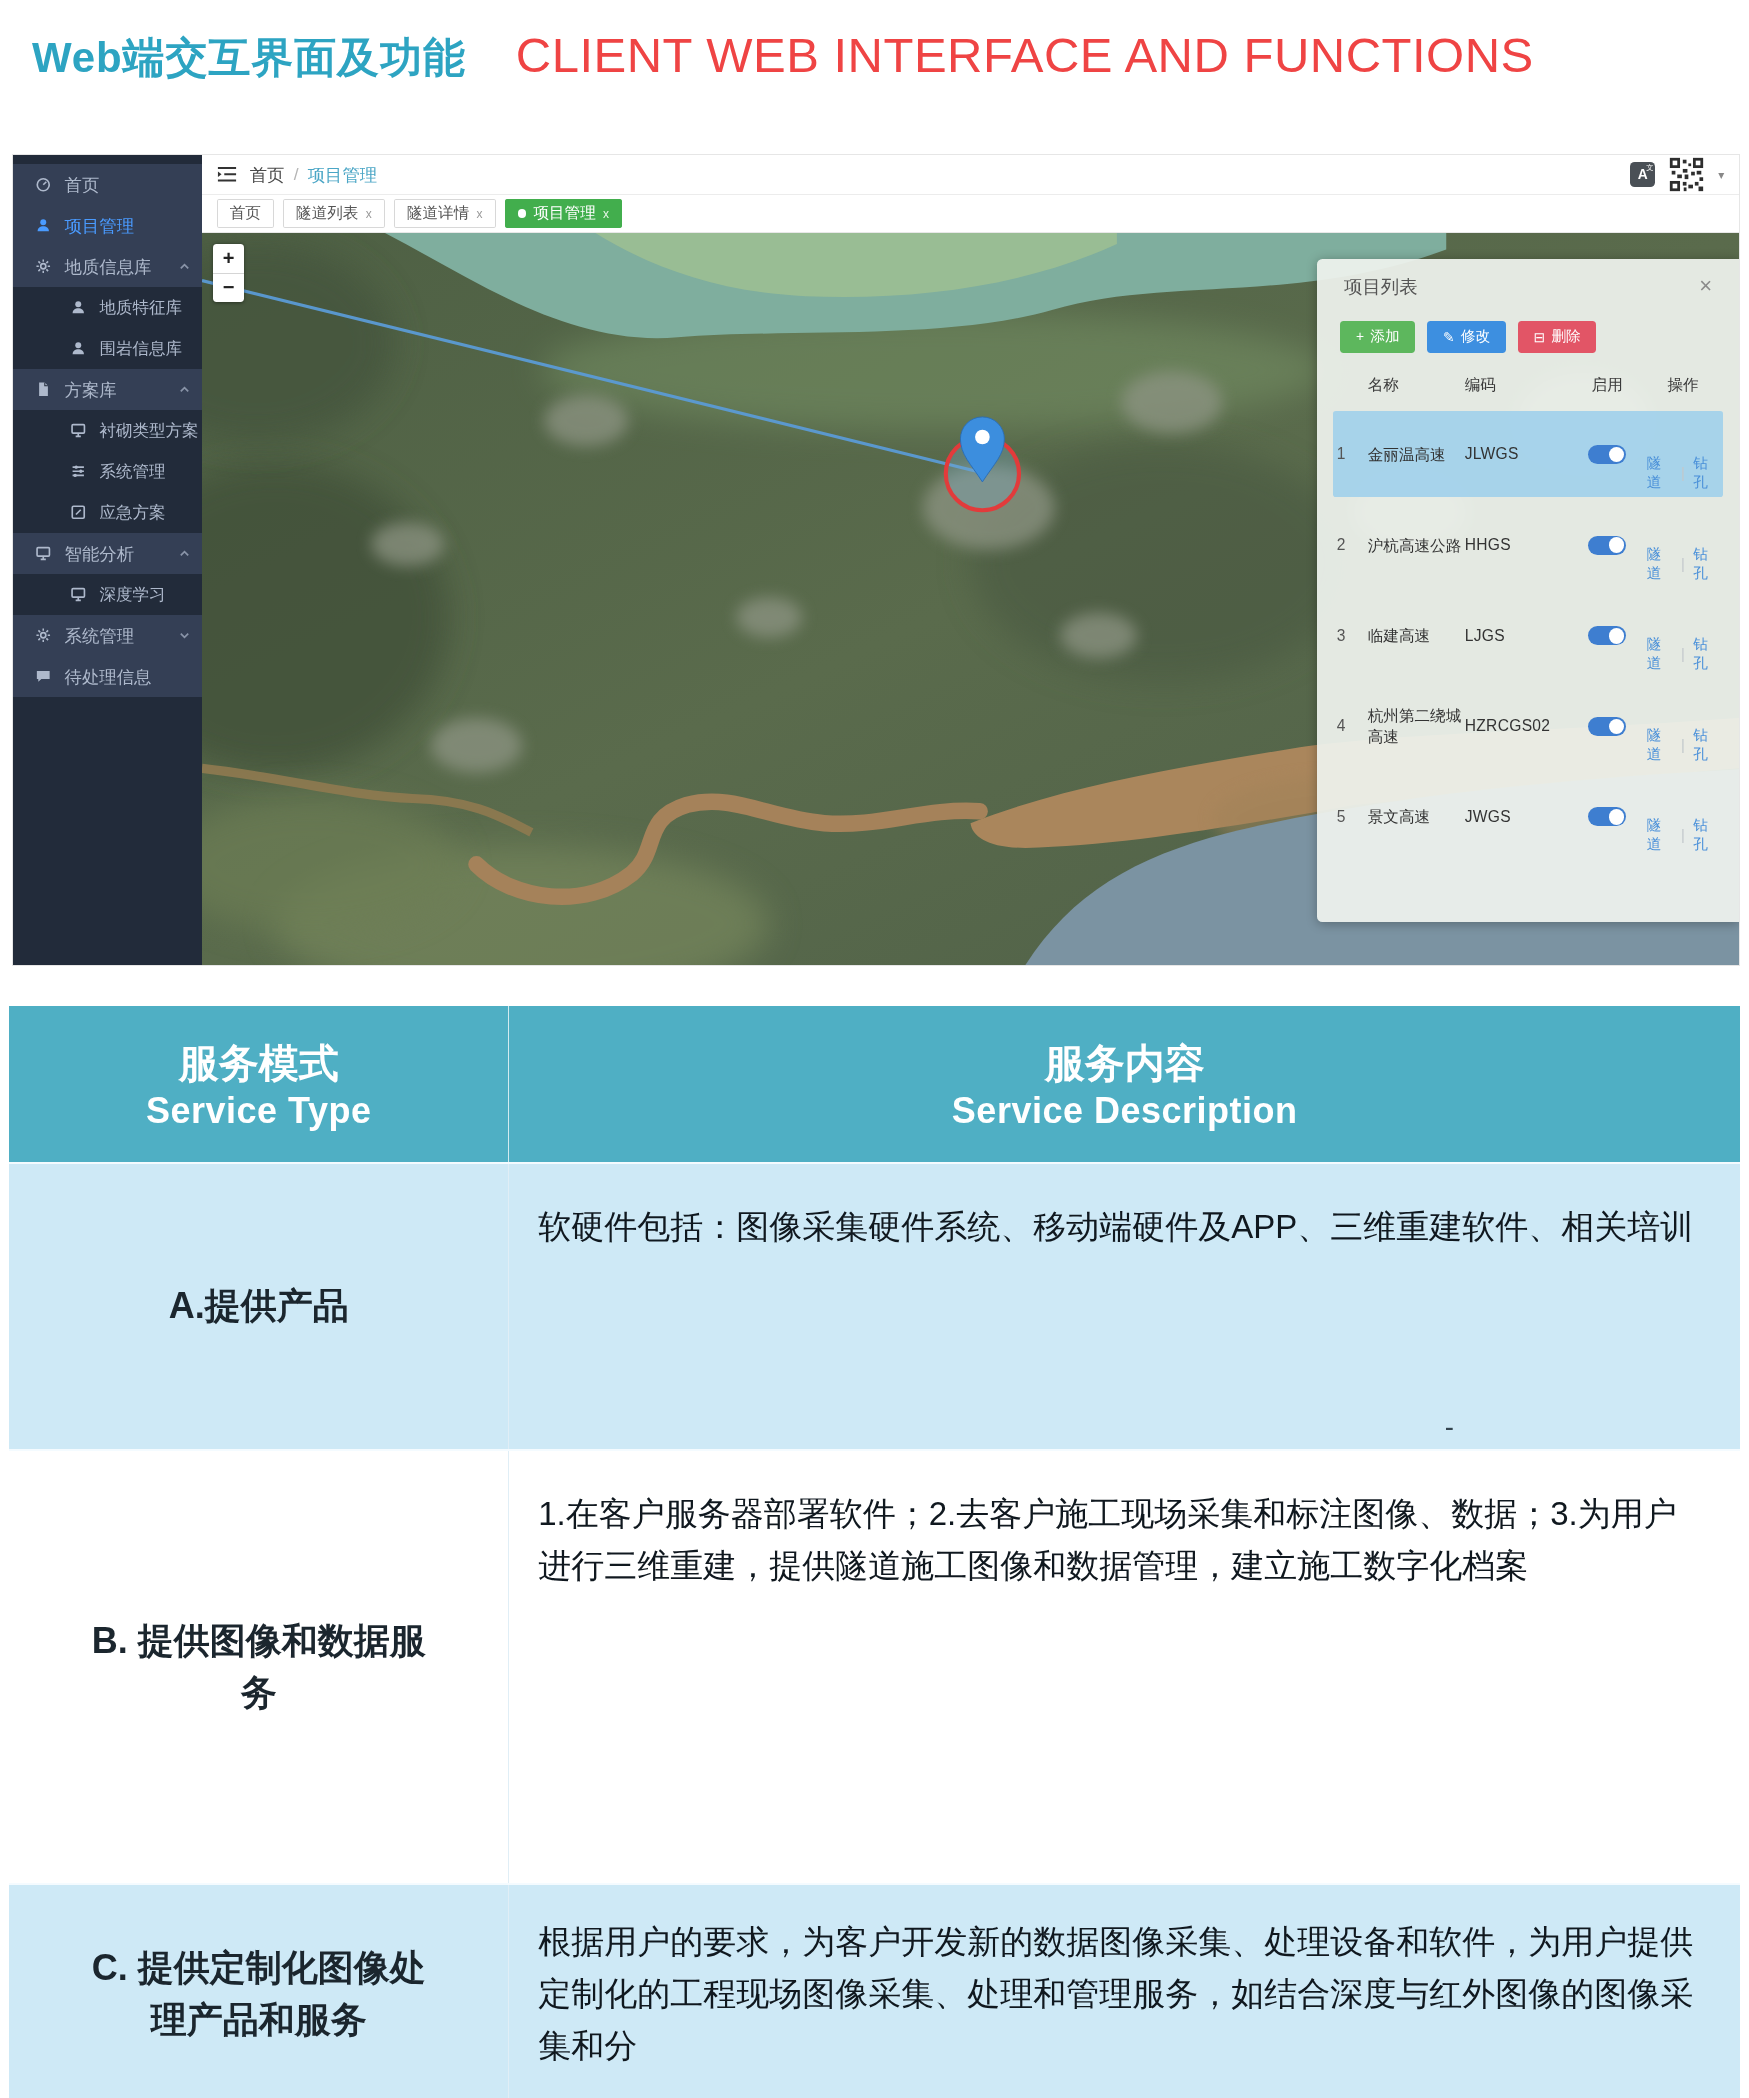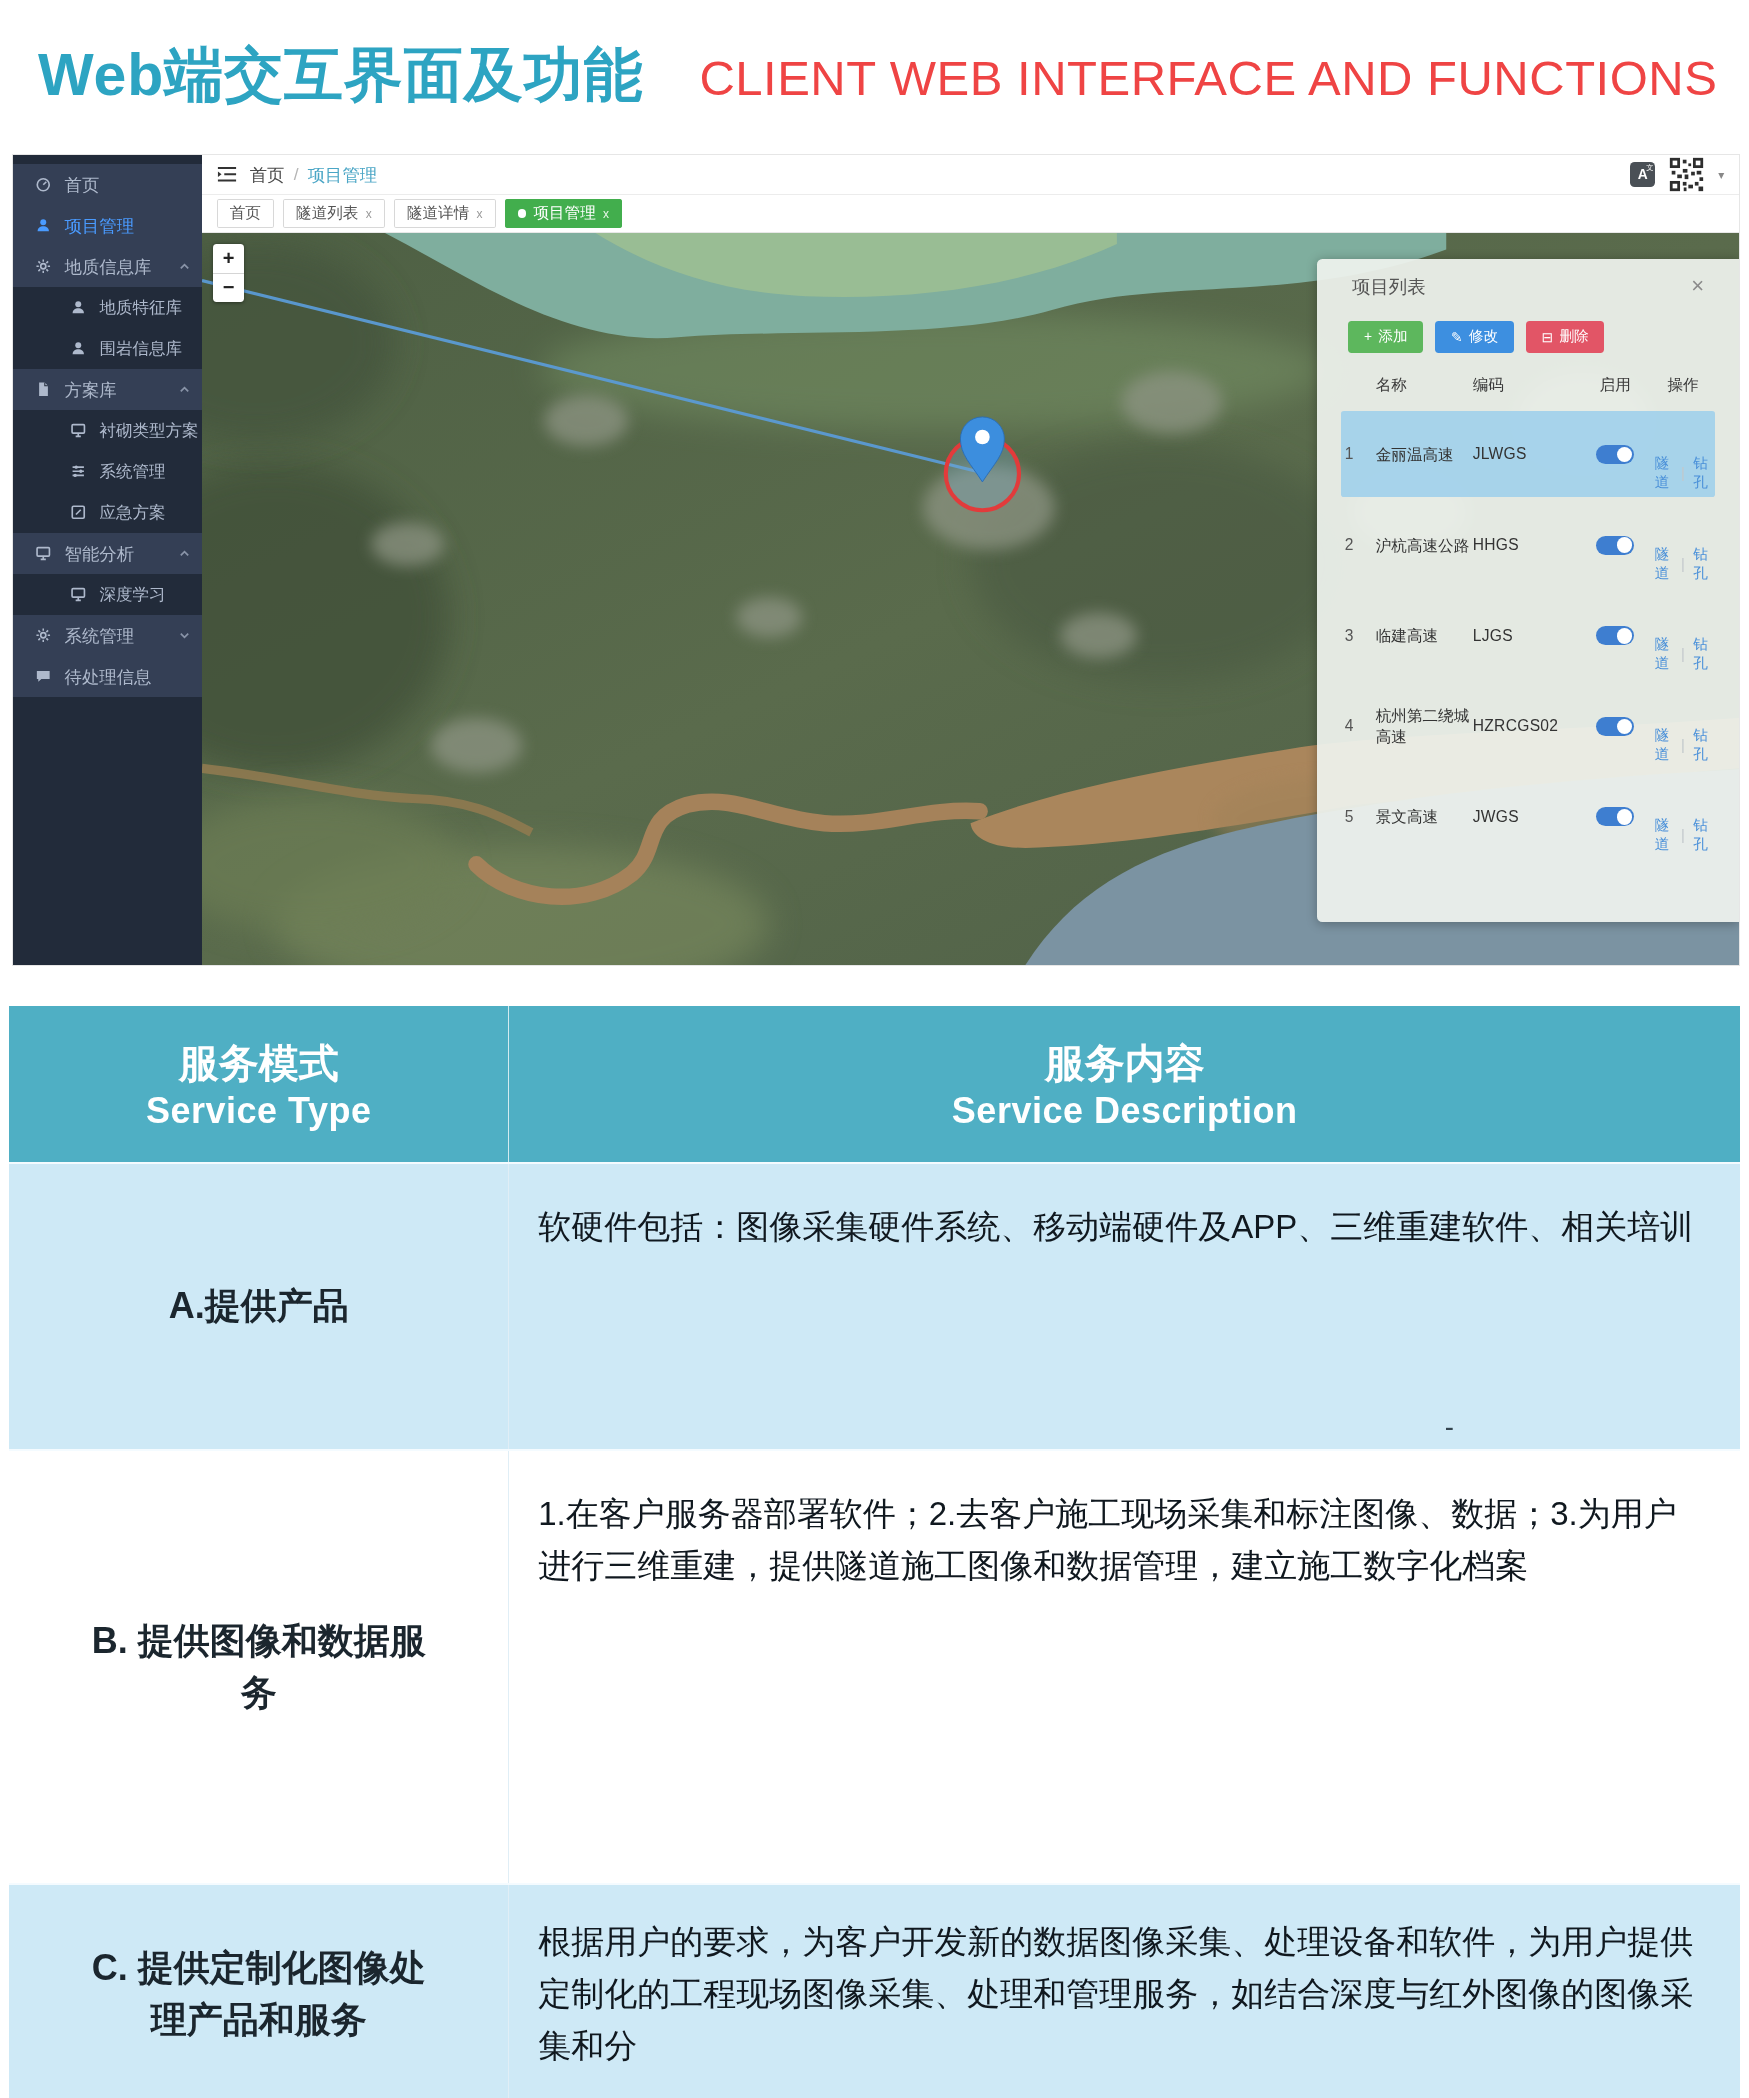--- a/index.html
+++ b/index.html
@@ -1,21 +1,21 @@
 <!DOCTYPE html>
 <html style="font-size:14.7px"><head>
 <meta charset="utf-8">
 <style>
   html,body{margin:0;padding:0;background:#fff;}
   .page{position:relative;width:1749px;height:2098px;background:#fff;overflow:hidden;
         font-family:"Liberation Sans","DejaVu Sans",sans-serif;}
 
   
   .title-row{position:absolute;left:22px;top:20px;display:flex;align-items:baseline;gap:40px;white-space:nowrap;}
-  .title-zh{font-size:59px;font-weight:bold;color:#2da4c2;letter-spacing:0.9px;margin:16px;}
+  .title-zh{font-size:42px;font-weight:bold;color:#2da4c2;letter-spacing:0.9px;margin:10px;}
   .title-en{font-size:49px;font-weight:500;color:#ef4444;letter-spacing:0.5px;}
 
   
   .app{position:absolute;left:12px;top:154px;width:1726px;height:810px;border:0.9px solid #e6e6e6;
        display:flex;background:#fff;}
   
   .sidebar{width:189px;flex:none;background:#222b3a;color:#aeb9cc;padding-top:9.2px;box-sizing:border-box;}
   .s-item{height:41px;display:flex;align-items:center;gap:13px;padding-left:22px;font-size:17.4px;
           background:#343f55;position:relative;cursor:pointer;}
   .s-item.lvl2{background:#222b3a;padding-left:57px;font-size:16.5px;}
@@ -54,21 +54,21 @@
   .map-svg{position:absolute;left:0;top:0;width:100%;height:100%;display:block;}
   .zoomctl{position:absolute;left:11px;top:11px;width:31px;border-radius:3.7px;overflow:hidden;
            box-shadow:0 0.9px 3.7px rgba(0,0,0,.4);}
   .zbtn{height:28.5px;background:#fff;color:#222;font-size:20px;font-weight:bold;display:flex;
         align-items:center;justify-content:center;cursor:pointer;}
   .zbtn + .zbtn{border-top:0.9px solid #d5d5d5;}
 
   
   .panel{position:absolute;right:0;top:26px;width:422px;height:663px;box-sizing:border-box;
          background:rgba(239,243,238,0.93);border-radius:5.5px 0 0 5.5px;box-shadow:0 1.8px 11px rgba(0,0,0,.28);
-         padding:0 24px;}
+         padding:0 16px;}
   .panel-head{display:flex;justify-content:space-between;align-items:center;padding:14.7px 11px 9.2px;}
   .panel-title{font-size:18.4px;color:#555;}
   .panel-close{font-size:22px;color:#8a8a8a;cursor:pointer;line-height:1;}
   .panel-btns{display:flex;gap:12px;padding:13px 7.3px 14.7px;}
   .pbtn{height:32px;border-radius:3.7px;color:#fff;font-size:14.7px;display:flex;align-items:center;
         gap:6.4px;padding:0 15.6px;cursor:pointer;border:none;}
   .pbtn.add{background:#5db75d;}
   .pbtn.edit{background:#3d8fe0;}
   .pbtn.del{background:#e25566;}
   .pbtn .bi{font-size:13.8px;}

